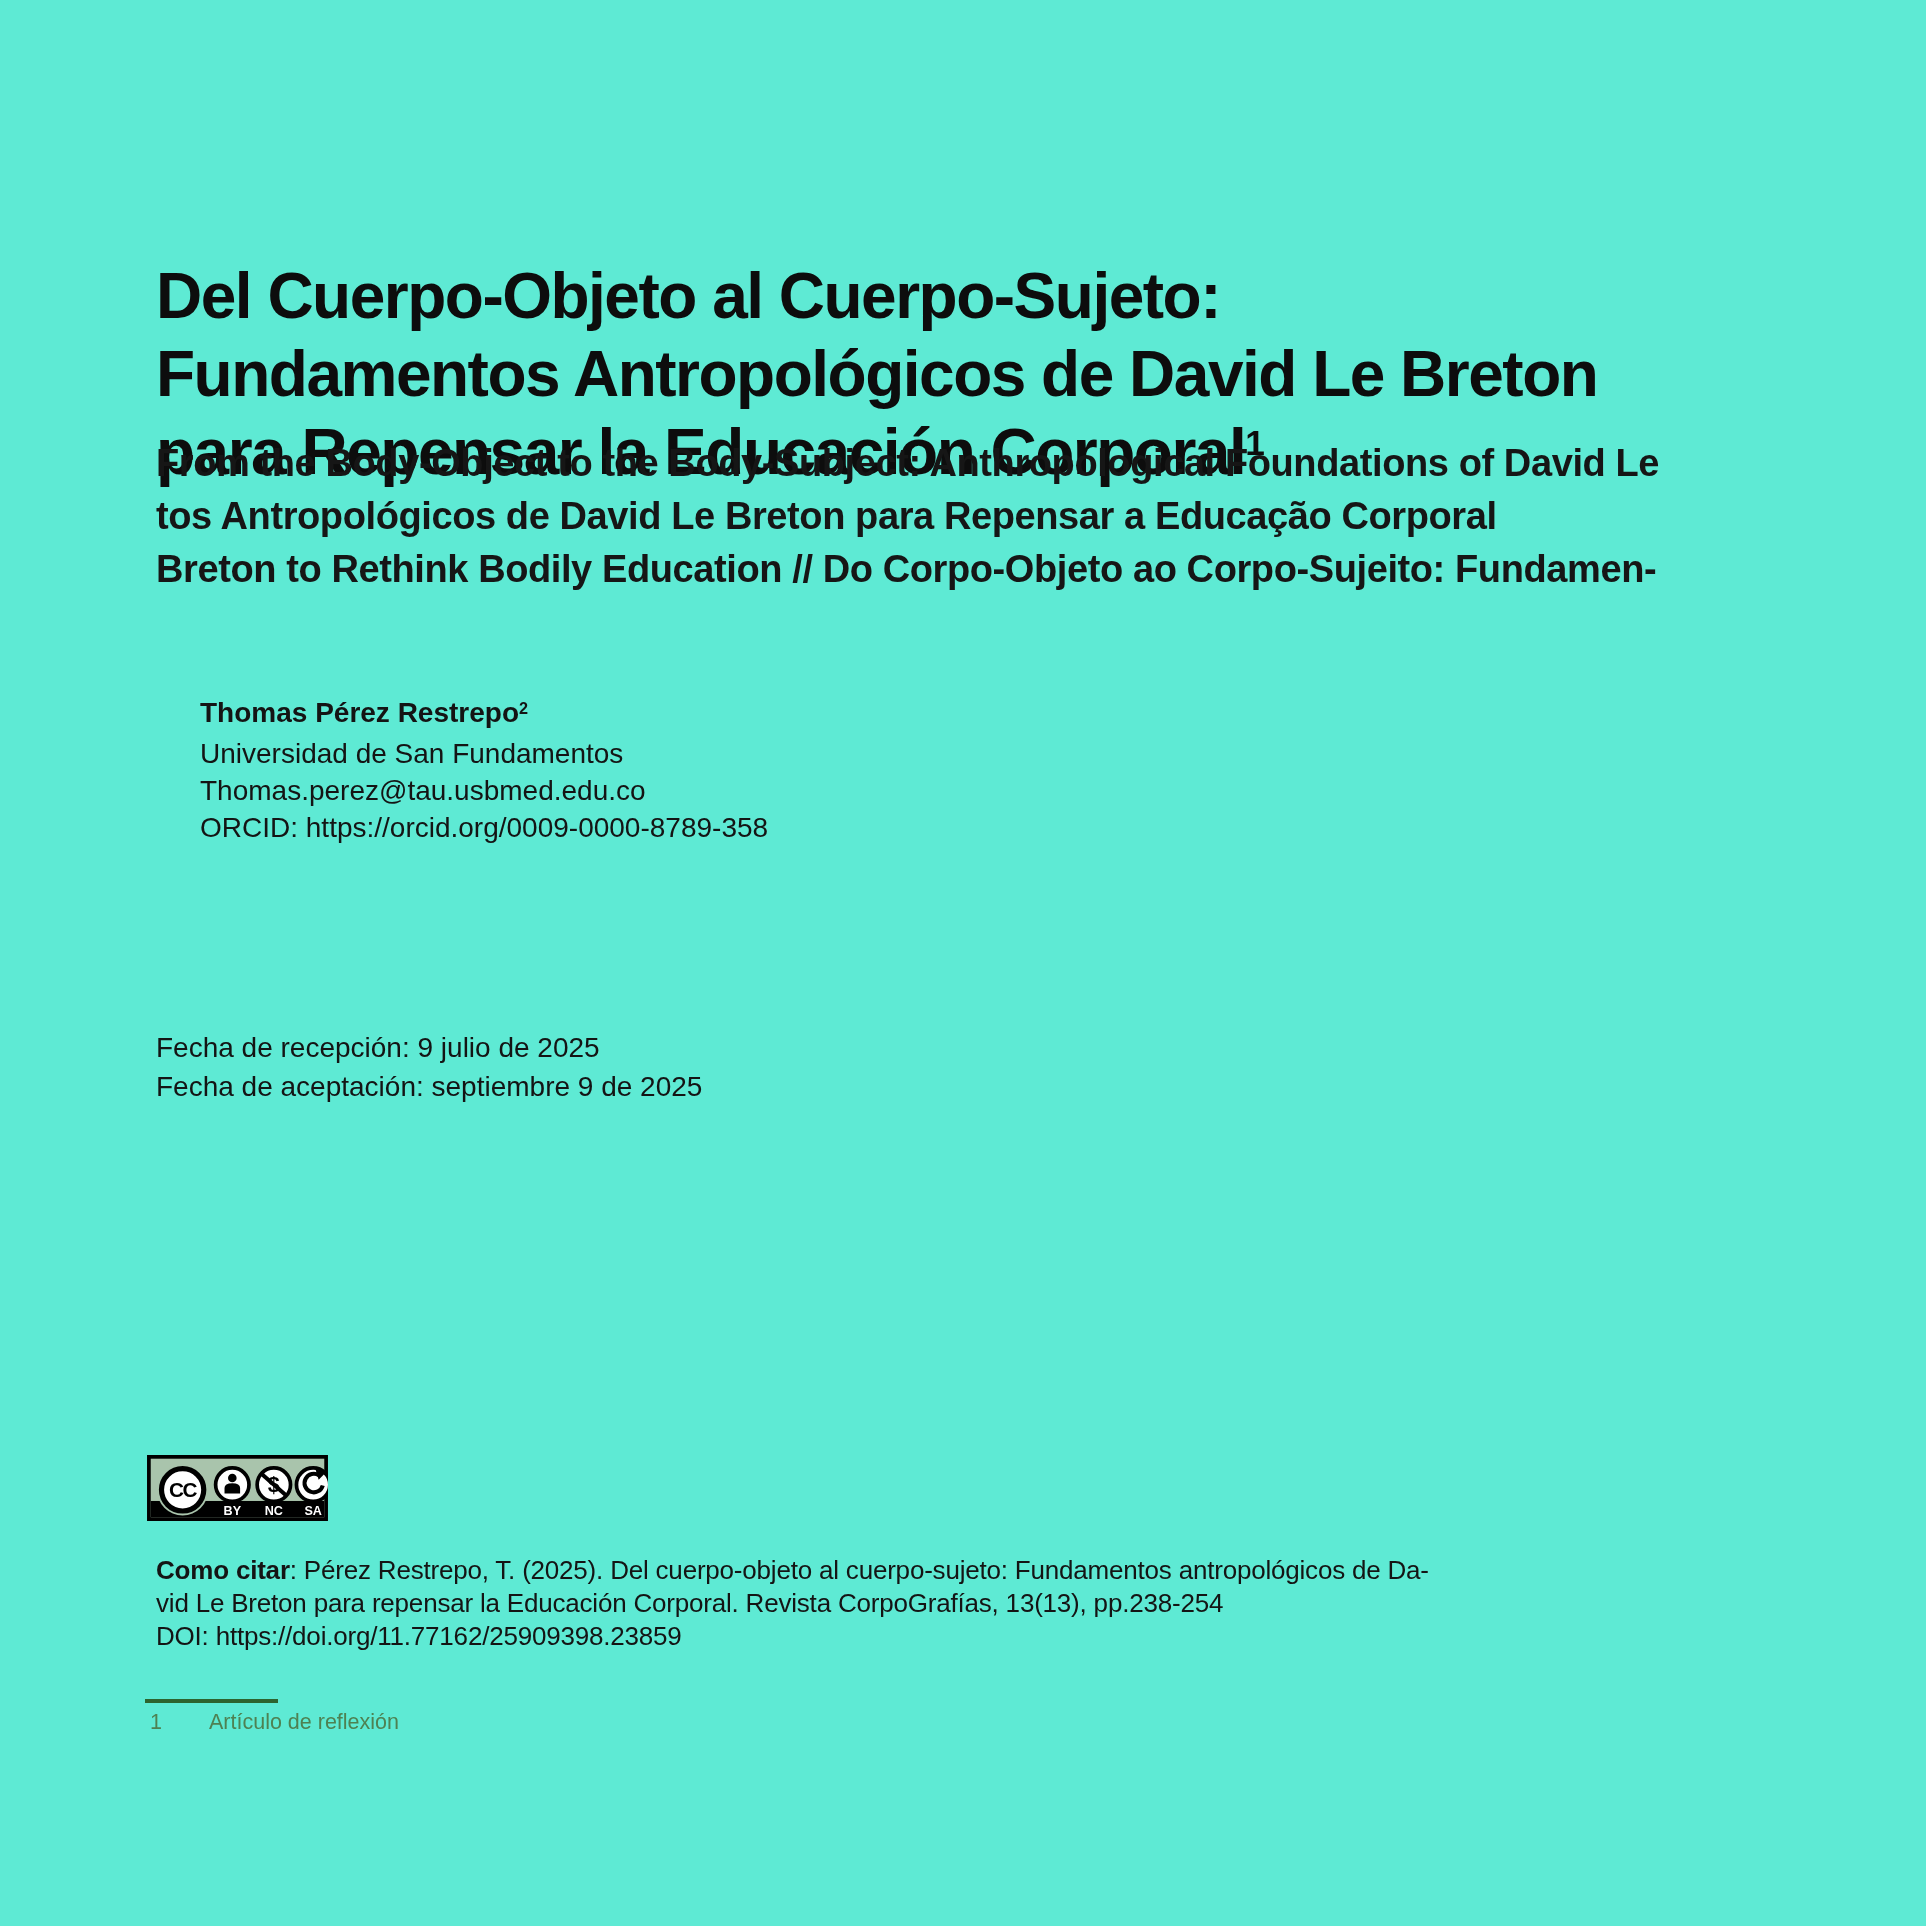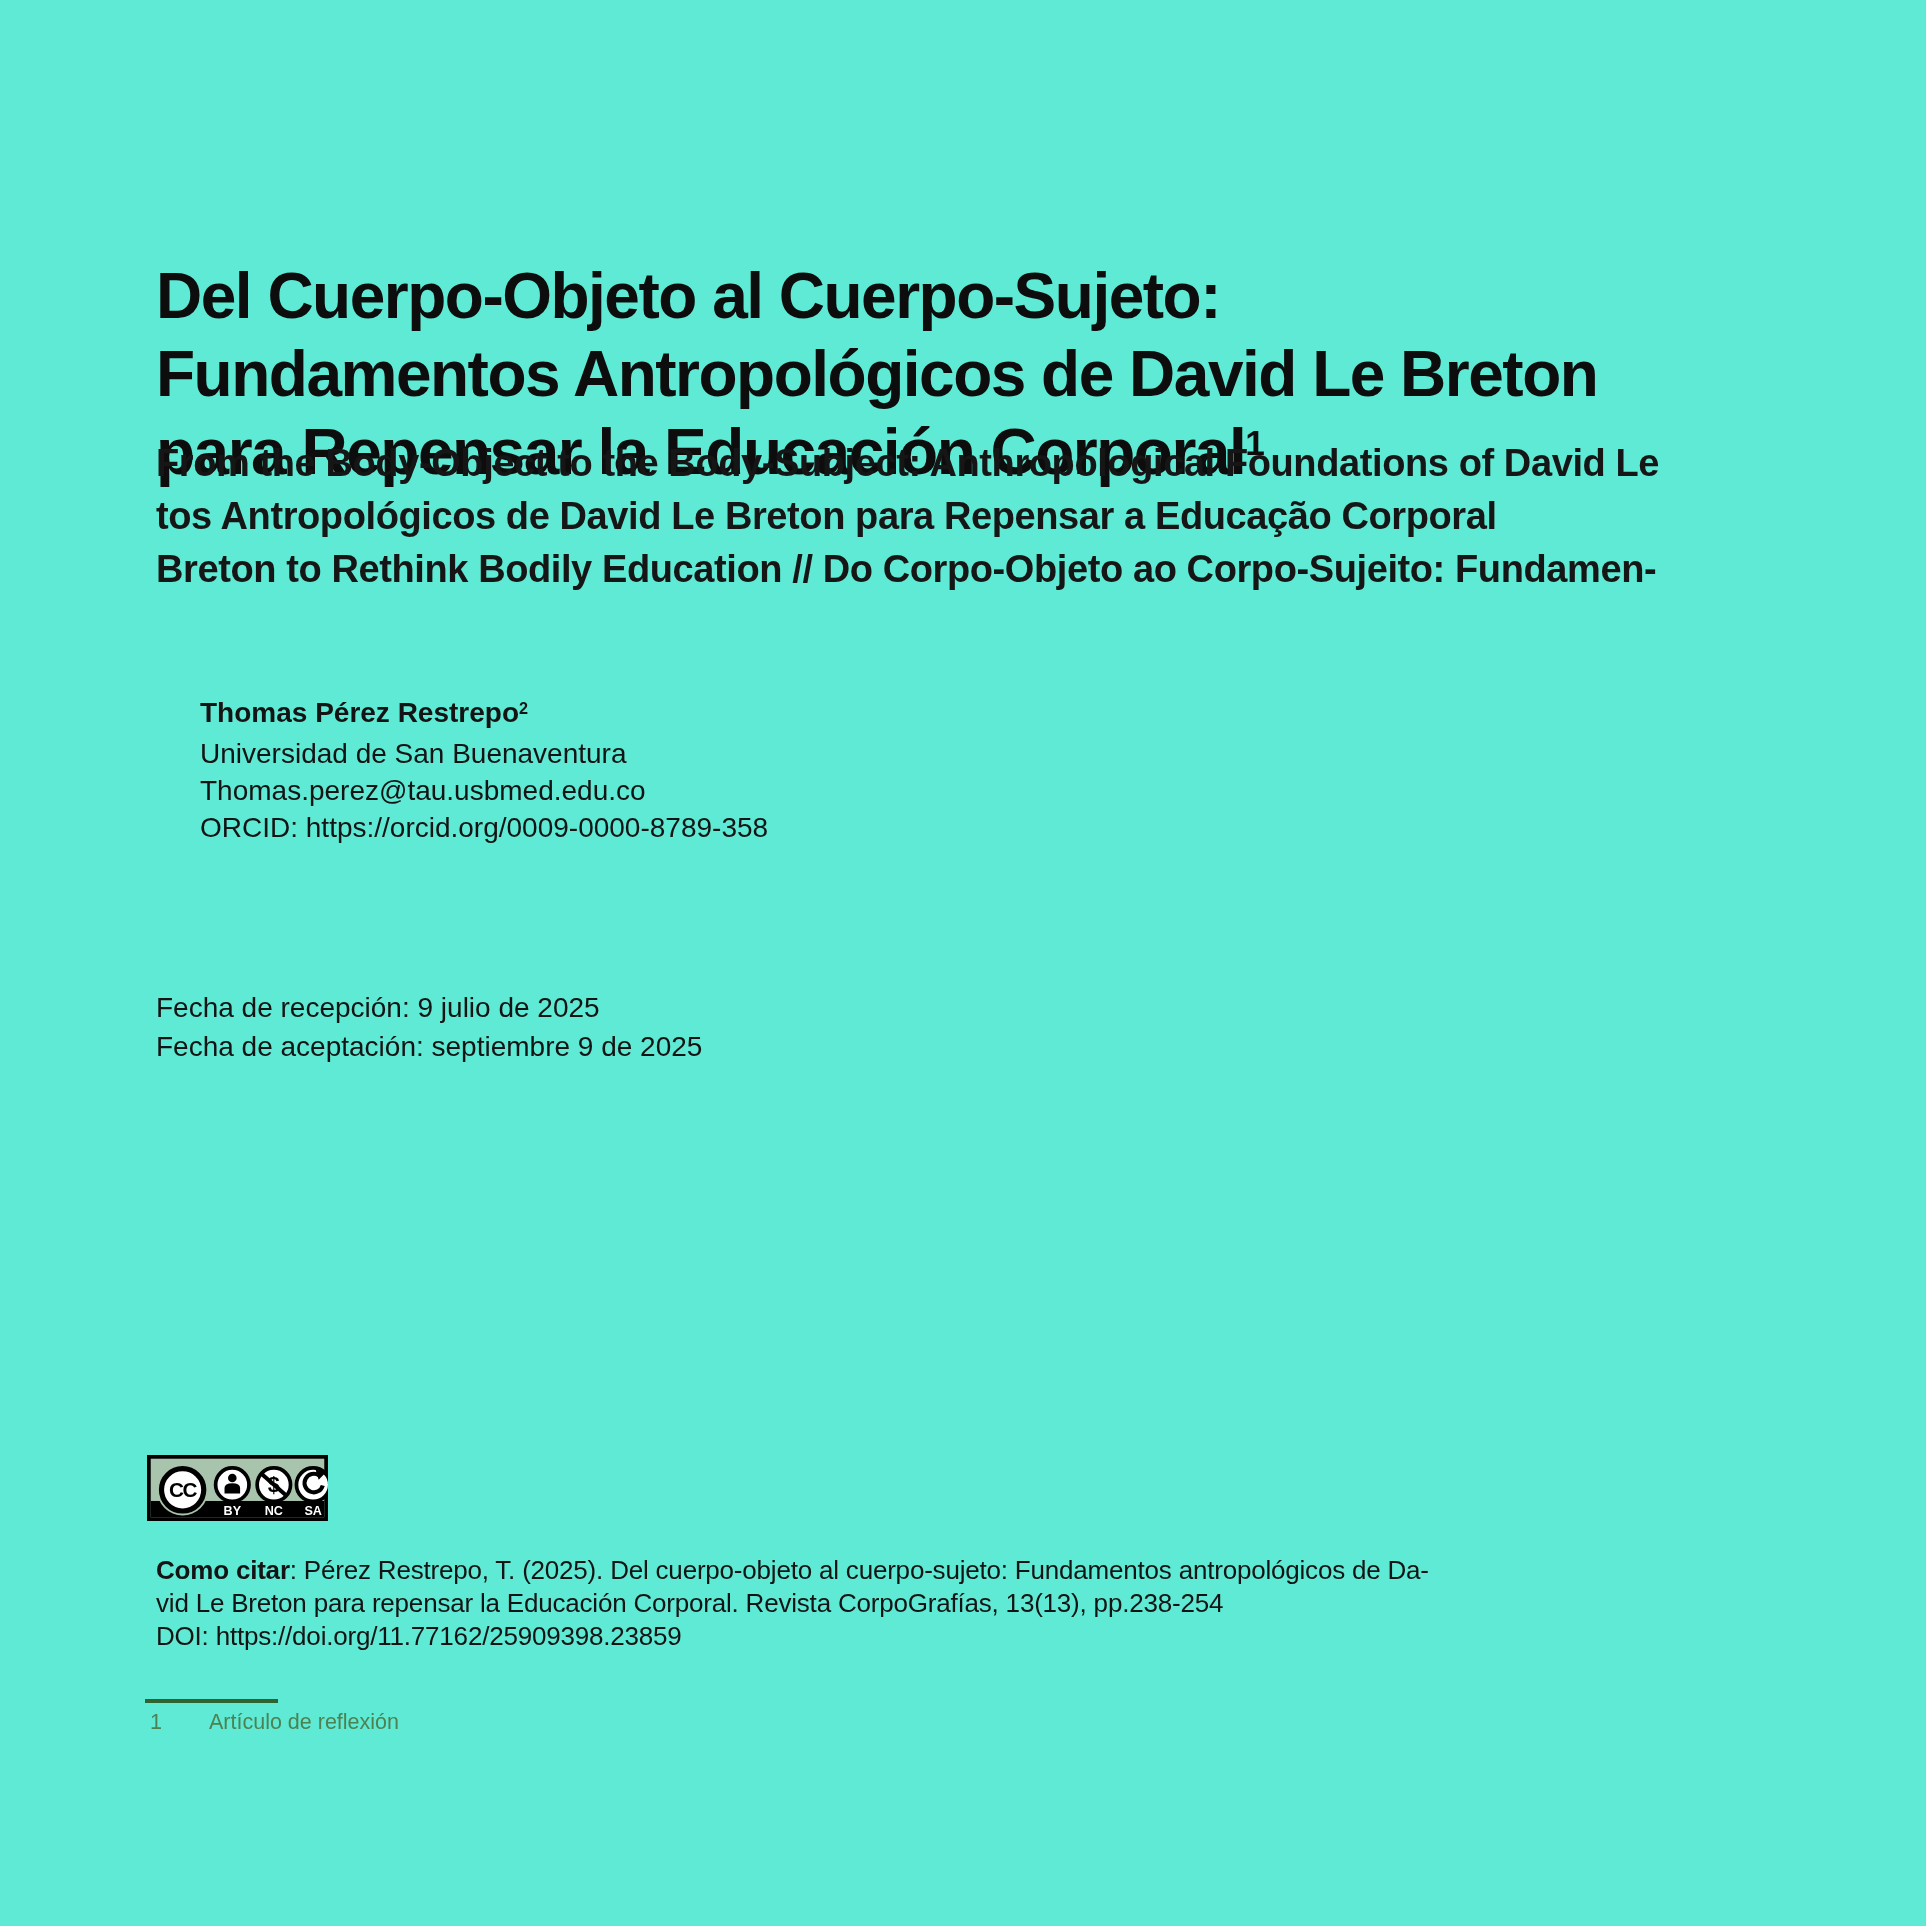--- a/index.html
+++ b/index.html
@@ -35,21 +35,21 @@
     position: absolute; left: 156px; top: 694px;
     font-size: 28px; line-height: 37px; color: #141414; margin-left: 44px;
   }
   .author .name { font-weight: bold; }
   .author sup {
     font-size: 58%; vertical-align: baseline;
     position: relative; top: -0.5em;
   }
 
   .dates {
-    position: absolute; left: 156px; top: 988px;
+    position: absolute; left: 156px; top: 1028px;
     font-size: 28px; line-height: 39px; color: #141414;
   }
 
   .badge {
     position: absolute; left: 147px; top: 1455px;
     width: 181px; height: 66px;
   }
 
   .citation {
     position: absolute; left: 156px; top: 1554px;
@@ -84,21 +84,21 @@
   </h1>
 
   <div class="subtitle">
     <div class="line">From the Body-Object to the Body-Subject: Anthropological Foundations of David Le</div>
     <div class="line">tos Antropológicos de David Le Breton para Repensar a Educação Corporal</div>
     <div class="line">Breton to Rethink Bodily Education // Do Corpo-Objeto ao Corpo-Sujeito: Fundamen-</div>
   </div>
 
   <div class="author">
     <div class="line name"><span>Thomas Pérez Restrepo</span><sup>2</sup></div>
-    <div class="line">Universidad de San Buenaventura</div>
+    <div class="line">Universidad de San Fundamentos</div>
     <div class="line">Thomas.perez@tau.usbmed.edu.co</div>
     <div class="line">ORCID: https://orcid.org/0009-0000-8789-358</div>
   </div>
 
   <div class="dates">
     <div class="line">Fecha de recepción: 9 julio de 2025</div>
     <div class="line">Fecha de aceptación: septiembre 9 de 2025</div>
   </div>
 
   <svg class="badge" viewBox="0 0 244 89" xmlns="http://www.w3.org/2000/svg">

